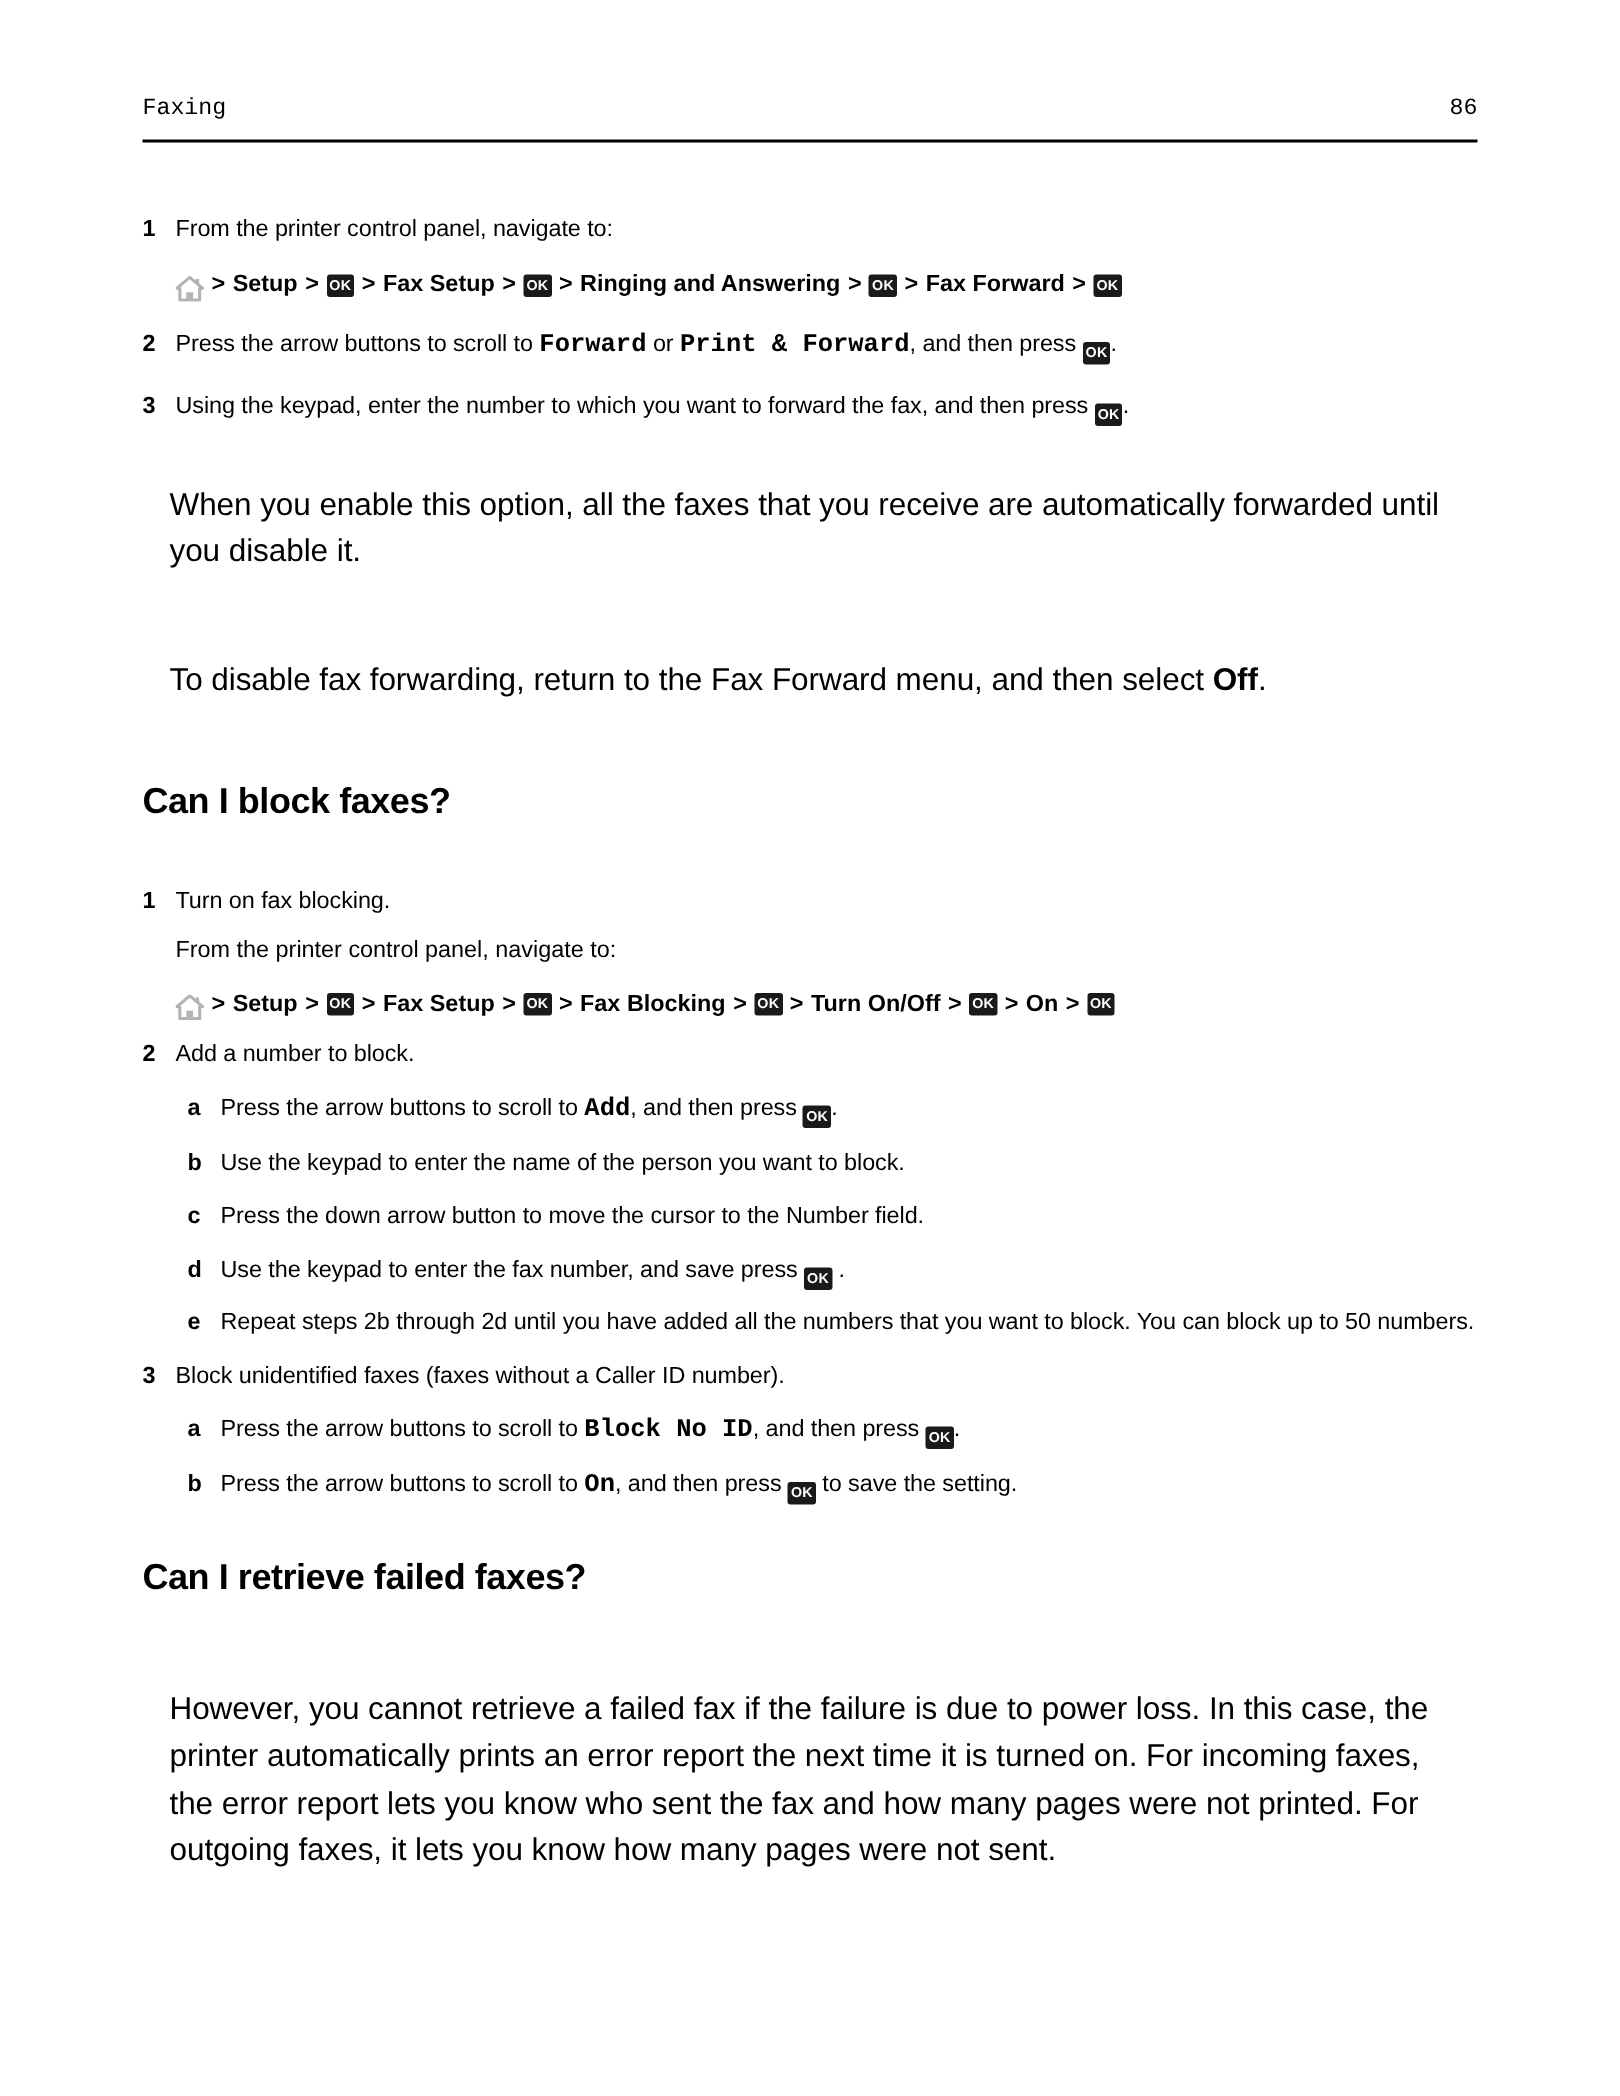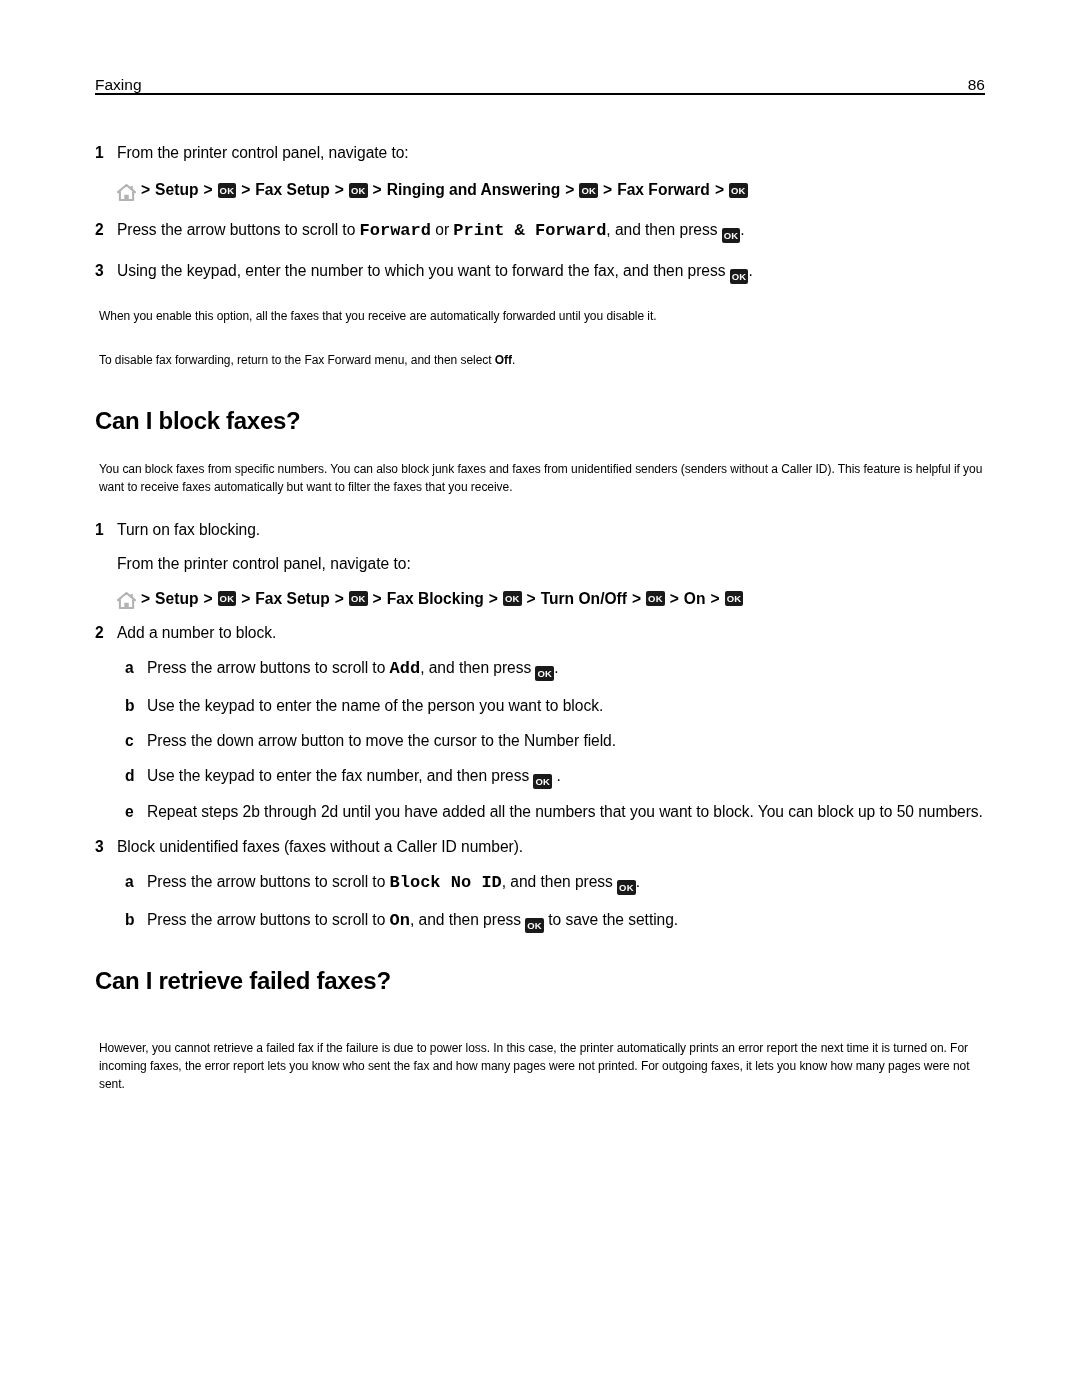--- a/index.html
+++ b/index.html
@@ -21,27 +21,28 @@
     left: 0; top: 0;
     width: 1080px;
     height: 1397px;
     background: #ffffff;
   }
 
   
   .header {
     position: absolute;
     left: 95px;
-    top: 76px;
+    top: 64px;
     width: 890px;
     display: flex;
     justify-content: space-between;
     align-items: flex-end;
     font-size: 15.5px;
     line-height: 1.1;
+    font-family: Liberation Mono, monospace;
   }
   .header-rule {
     position: absolute;
     left: 95px;
     top: 93px;
     width: 890px;
     height: 2px;
     background: #000000;
   }
 
@@ -58,23 +59,23 @@
     font-weight: bold;
     letter-spacing: -0.3px;
     margin: 0;
     padding: 0;
     line-height: 1.2;
   }
 
   .gap-after-title { height: 21px; }
 
   p.body {
-    font-size: 12px;
+    font-size: 21px;
     line-height: 1.5;
-    margin: 4px;
+    margin: 18px;
     padding: 0;
     letter-spacing: -0.05px;
   }
 
   .li {
     display: flex;
     align-items: flex-start;
     font-size: 15.6px;
     line-height: 1.5;
     letter-spacing: -0.05px;
@@ -226,21 +227,20 @@
 
     <div class="s18"></div>
 
     <p class="body"><span>To disable fax forwarding, return to the Fax Forward menu, and then select </span><span class="bold">Off</span><span>.</span></p>
 
     <div class="s34"></div>
 
     <h1 class="section-title">Can I block faxes?</h1>
     <div class="gap-after-title"></div>
 
-    <p class="body">You can block faxes from specific numbers. You can also block junk faxes and faxes from unidentified senders (senders without a Caller ID). This feature is helpful if you want to receive faxes automatically but want to filter the faxes that you receive.</p>
 
     <div class="s18"></div>
 
     <div class="li">
       <span class="li-marker">1</span>
       <span class="li-body">Turn on fax blocking.</span>
     </div>
 
     <div class="s10"></div>
 
@@ -304,21 +304,21 @@
 
       <div class="li">
         <span class="li-marker">c</span>
         <span class="li-body">Press the down arrow button to move the cursor to the Number field.</span>
       </div>
 
       <div class="s12"></div>
 
       <div class="li">
         <span class="li-marker">d</span>
-        <span class="li-body"><span>Use the keypad to enter the fax number, and then press </span><span class="ok-badge ok-inline">OK</span><span> .</span></span>
+        <span class="li-body"><span>Use the keypad to enter the fax number, and save press </span><span class="ok-badge ok-inline">OK</span><span> .</span></span>
       </div>
 
       <div class="s12"></div>
 
       <div class="li">
         <span class="li-marker">e</span>
         <span class="li-body">Repeat steps 2b through 2d until you have added all the numbers that you want to block. You can block up to 50 numbers.</span>
       </div>
     </div>
 

